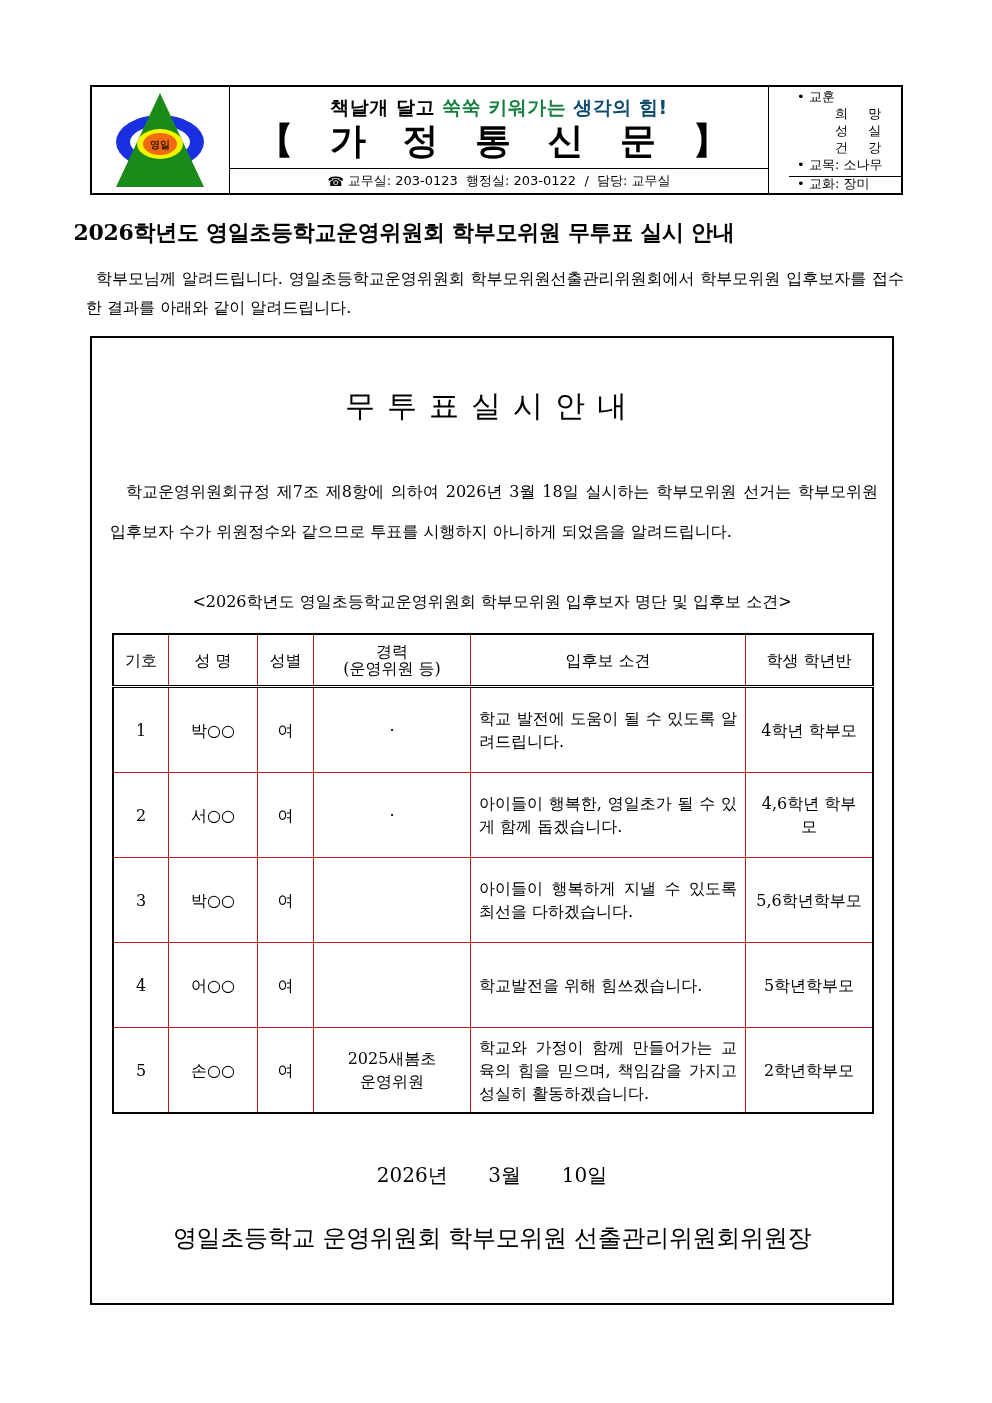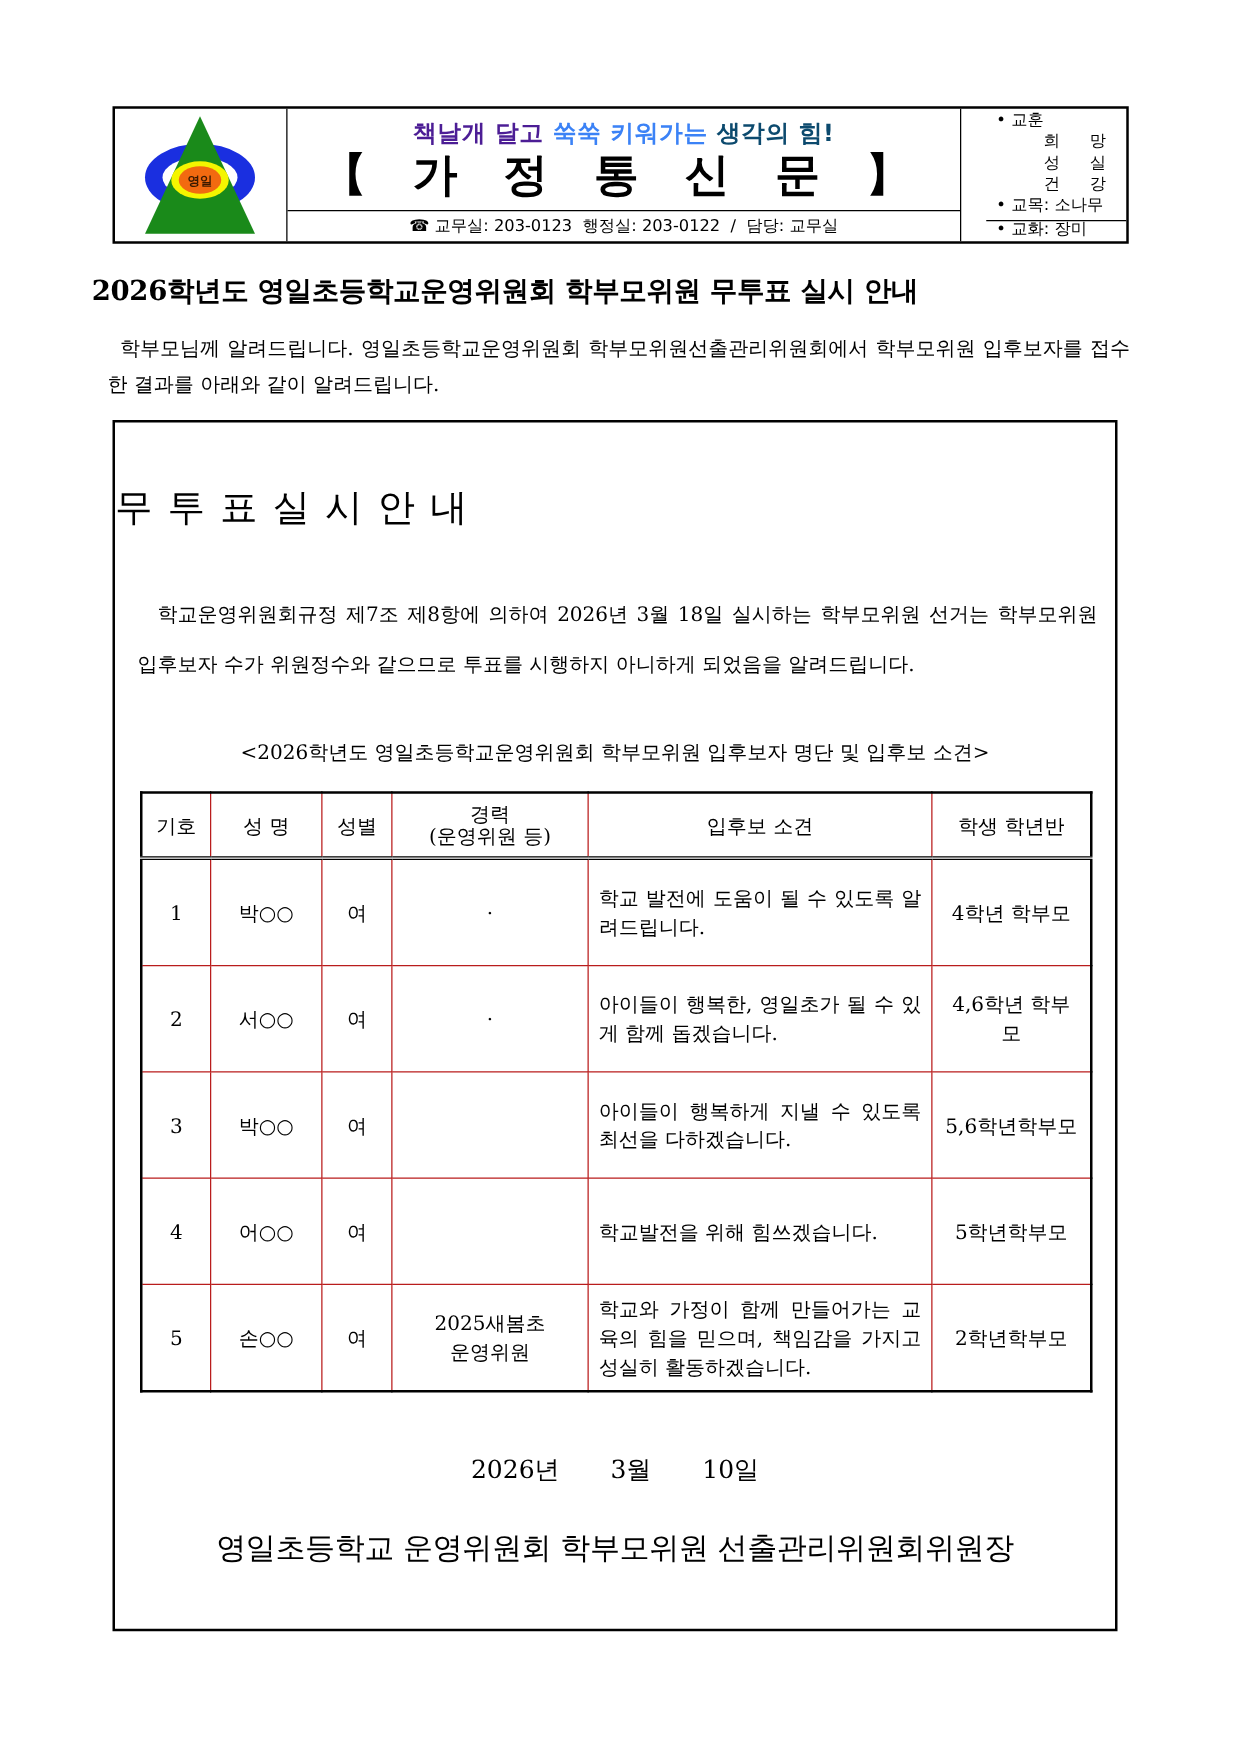--- a/index.html
+++ b/index.html
@@ -7,31 +7,31 @@
 
   
   .hdr { position: absolute; left: 90px; top: 85px; width: 813px; height: 110px; border: 2px solid #000; box-sizing: border-box; display: flex; }
   .hdr-logo { width: 137px; border-right: 1px solid #000; position: relative; }
   .hdr-center { width: 538px; border-right: 1px solid #000; display: flex; flex-direction: column; }
   .hdr-mid { flex: 1; display: flex; flex-direction: column; align-items: center; justify-content: center; }
   .slogan { font-family: "DejaVu Sans", sans-serif; font-weight: bold; font-size: 19px; letter-spacing: 0.5px; line-height: 24px; margin-top: 2px; }
   .newsletter-title { font-family: "DejaVu Sans", sans-serif; font-weight: bold; font-size: 36px; letter-spacing: 12px; line-height: 44px; }
   .hdr-contact { height: 24px; border-top: 1px solid #000; font-family: "DejaVu Sans", sans-serif; font-size: 13px; display: flex; align-items: center; justify-content: center; gap: 4px; }
   .hdr-right { flex: 1; font-family: "DejaVu Sans", sans-serif; font-size: 13px; line-height: 17px; padding: 1px 0 13px 8px; position: relative; margin-left: 20px; }
-  .hdr-right .motto { padding-left: 38px; letter-spacing: 8px; font-family: Liberation Mono, monospace; }
+  .hdr-right .motto { padding-left: 38px; letter-spacing: 8px; }
   .bullet { display: inline-block; width: 12px; }
 
   
   .doc-title { position: absolute; left: 0; width: 808px; top: 218px; text-align: center; font-size: 22px; font-weight: bold; letter-spacing: -0.3px; }
   .intro { position: absolute; left: 86px; width: 818px; top: 264px; font-size: 16px; line-height: 29px; text-align: justify; }
   .intro p { margin: 0; }
 
   
   .notice { position: absolute; left: 90px; top: 336px; width: 804px; height: 969px; border: 2px solid #000; box-sizing: border-box; }
-  .notice-heading { position: absolute; left: 0; width: 100%; top: 48px; font-size: 30px; letter-spacing: 12px; }
+  .notice-heading { position: absolute; left: 0; width: 100%; top: 48px; text-align: center; font-size: 30px; letter-spacing: 12px; }
   .notice-body { position: absolute; left: 18px; width: 768px; top: 134px; font-size: 16px; line-height: 40px; text-align: justify; }
   .notice-body p { margin: 0; text-indent: 16px; }
   .table-caption { position: absolute; left: 0; width: 100%; top: 254px; text-align: center; font-size: 16px; }
 
   table.cands { position: absolute; left: 20px; top: 295px; width: 762px; border-collapse: collapse; border: 2px solid #000; font-size: 16px; }
   table.cands th, table.cands td { border: 1px solid #b91c1c; text-align: center; vertical-align: middle; padding: 0; }
   table.cands th { font-weight: normal; height: 50px; line-height: 17px; border-bottom: 3px double #000; }
   table.cands td { height: 84px; line-height: 23px; }
   table.cands td.stmt { text-align: justify; padding: 0 8px; }
   .c1 { width: 54px; } .c2 { width: 88px; } .c3 { width: 55px; } .c4 { width: 156px; } .c5 { width: 274px; } .c6 { width: auto; }
@@ -50,22 +50,22 @@
       <polygon points="68,6 24,100 112,100" fill="#1a8a1a"></polygon>
       <ellipse cx="68" cy="57" rx="23" ry="15" fill="#f5f500"></ellipse>
       <ellipse cx="68" cy="57" rx="17" ry="11" fill="#f26a10"></ellipse>
       <text x="68" y="61" text-anchor="middle" font-size="10" font-weight="bold" fill="#3a1a00" font-family="DejaVu Sans, sans-serif">영일</text>
     </svg>
   </div>
 
   <div class="hdr-center">
     <div class="hdr-mid">
       <div class="slogan">
-        <span style="color:#4c1d95">책날개 달고</span>
-        <span style="color:#3b82f6">쑥쑥 키워가는</span>
+        <span style="color:#000000">책날개 달고</span>
+        <span style="color:#15803d">쑥쑥 키워가는</span>
         <span style="color:#0c4a6e">생각의 힘!</span>
       </div>
       <div class="newsletter-title">【 가 정 통 신 문 】</div>
     </div>
     <div class="hdr-contact">
       <span>☎</span>
       <span style="white-space:pre">교무실: 203-0123  행정실: 203-0122  /  담당: 교무실</span>
     </div>
   </div>
 

